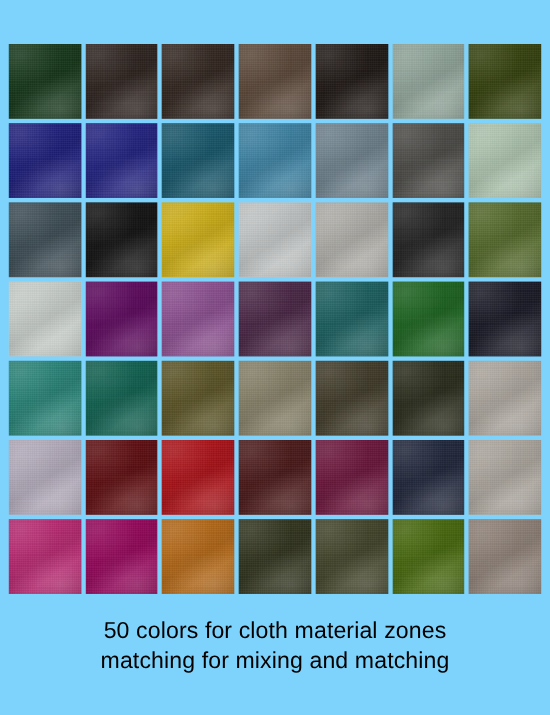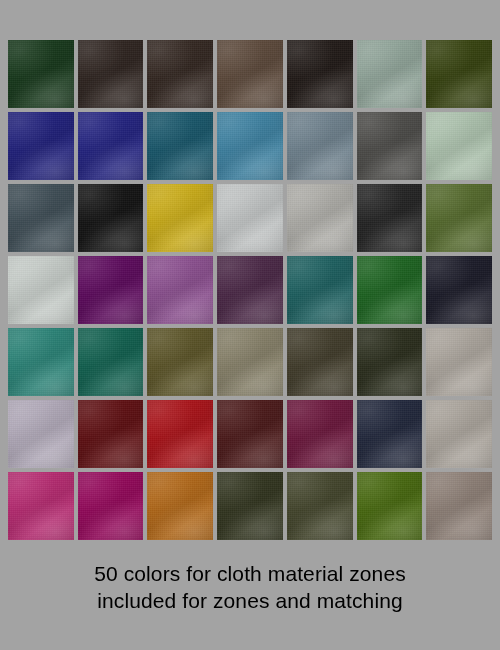--- a/index.html
+++ b/index.html
@@ -12,21 +12,21 @@
     width: 500px;
     height: 650px;
     overflow: hidden;
     font-family: "Liberation Sans", sans-serif;
   }
 
   #page {
     position: relative;
     width: 500px;
     height: 650px;
-    background: #a3a3a3;
+    background: #7dd3fc;
     box-sizing: border-box;
   }
 
   
   #swatch-grid {
     position: absolute;
     left: 8px;
     top: 40px;
     width: 484px;
     display: grid;
@@ -359,16 +359,16 @@
       </div>
       <div class="swatch" title="taupe-brown" style="background-color: rgb(141, 127, 118);">
         <div class="weave"></div>
         <div class="fold"></div>
         <div class="vignette"></div>
       </div>
     </div>
 
   <div id="caption">
     <span class="line">50 colors for cloth material zones</span>
-    <span class="line">included for zones and matching</span>
+    <span class="line">matching for mixing and matching</span>
   </div>
 
 </div>
 
 </body></html>

